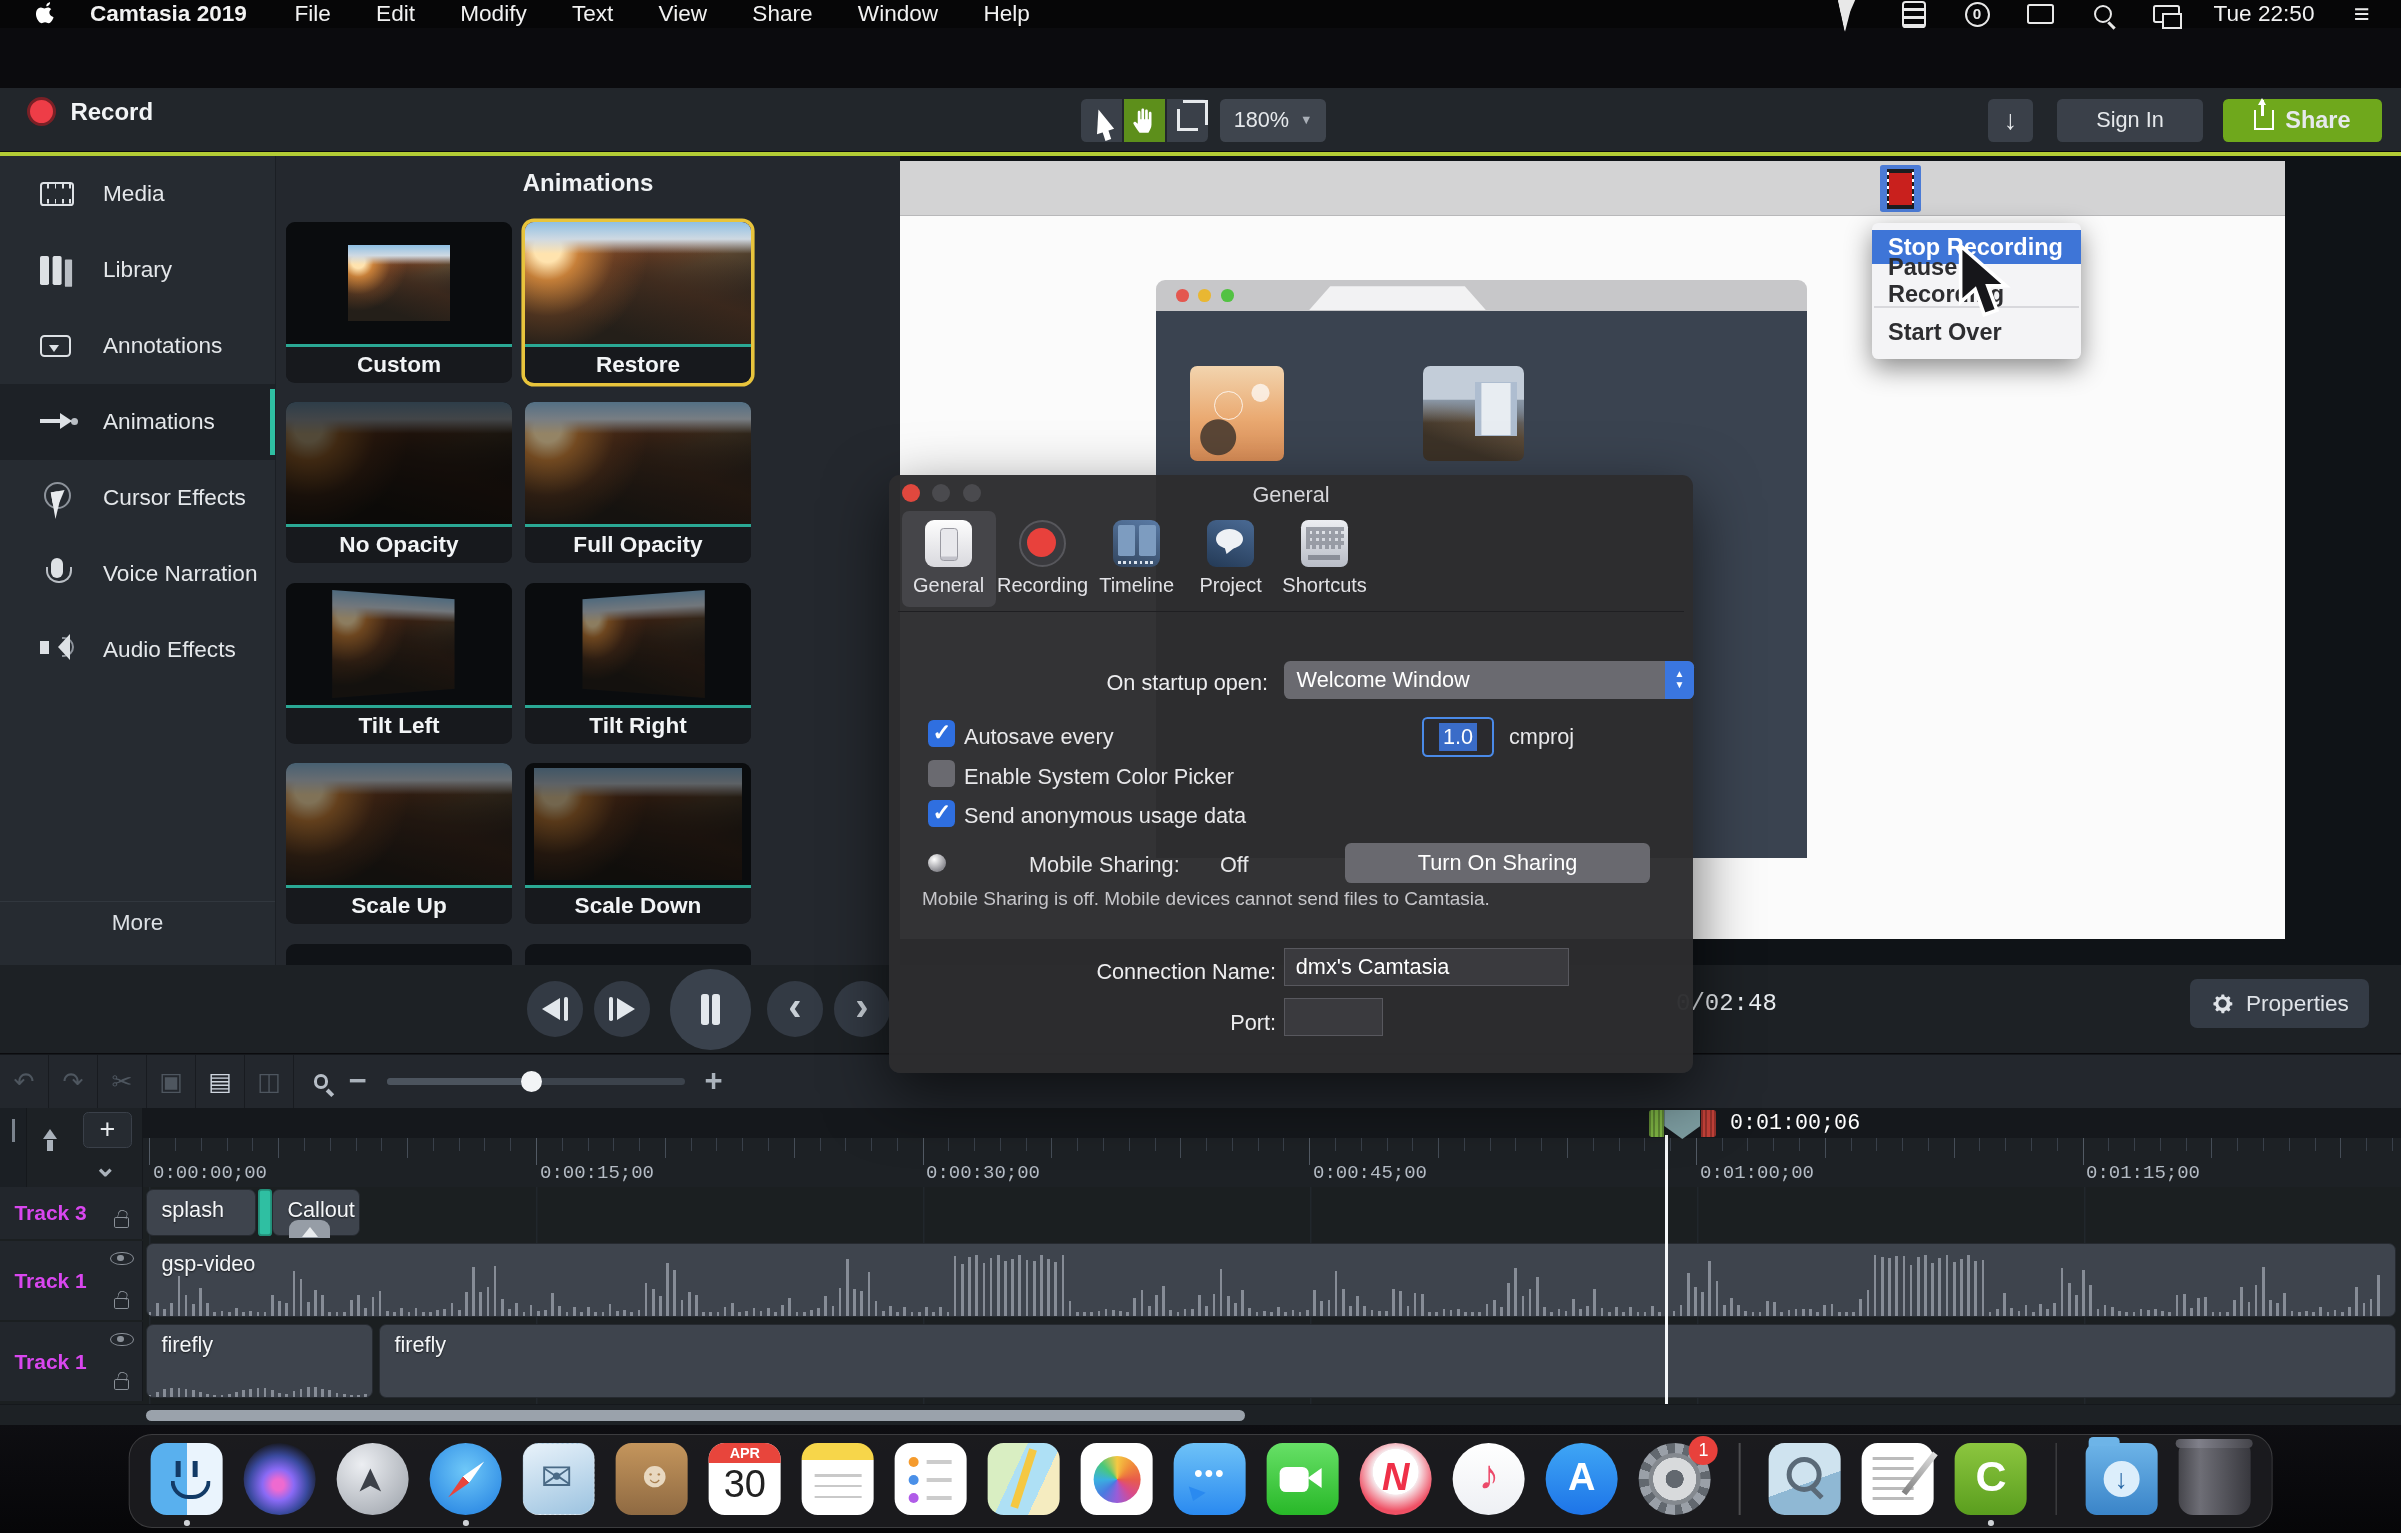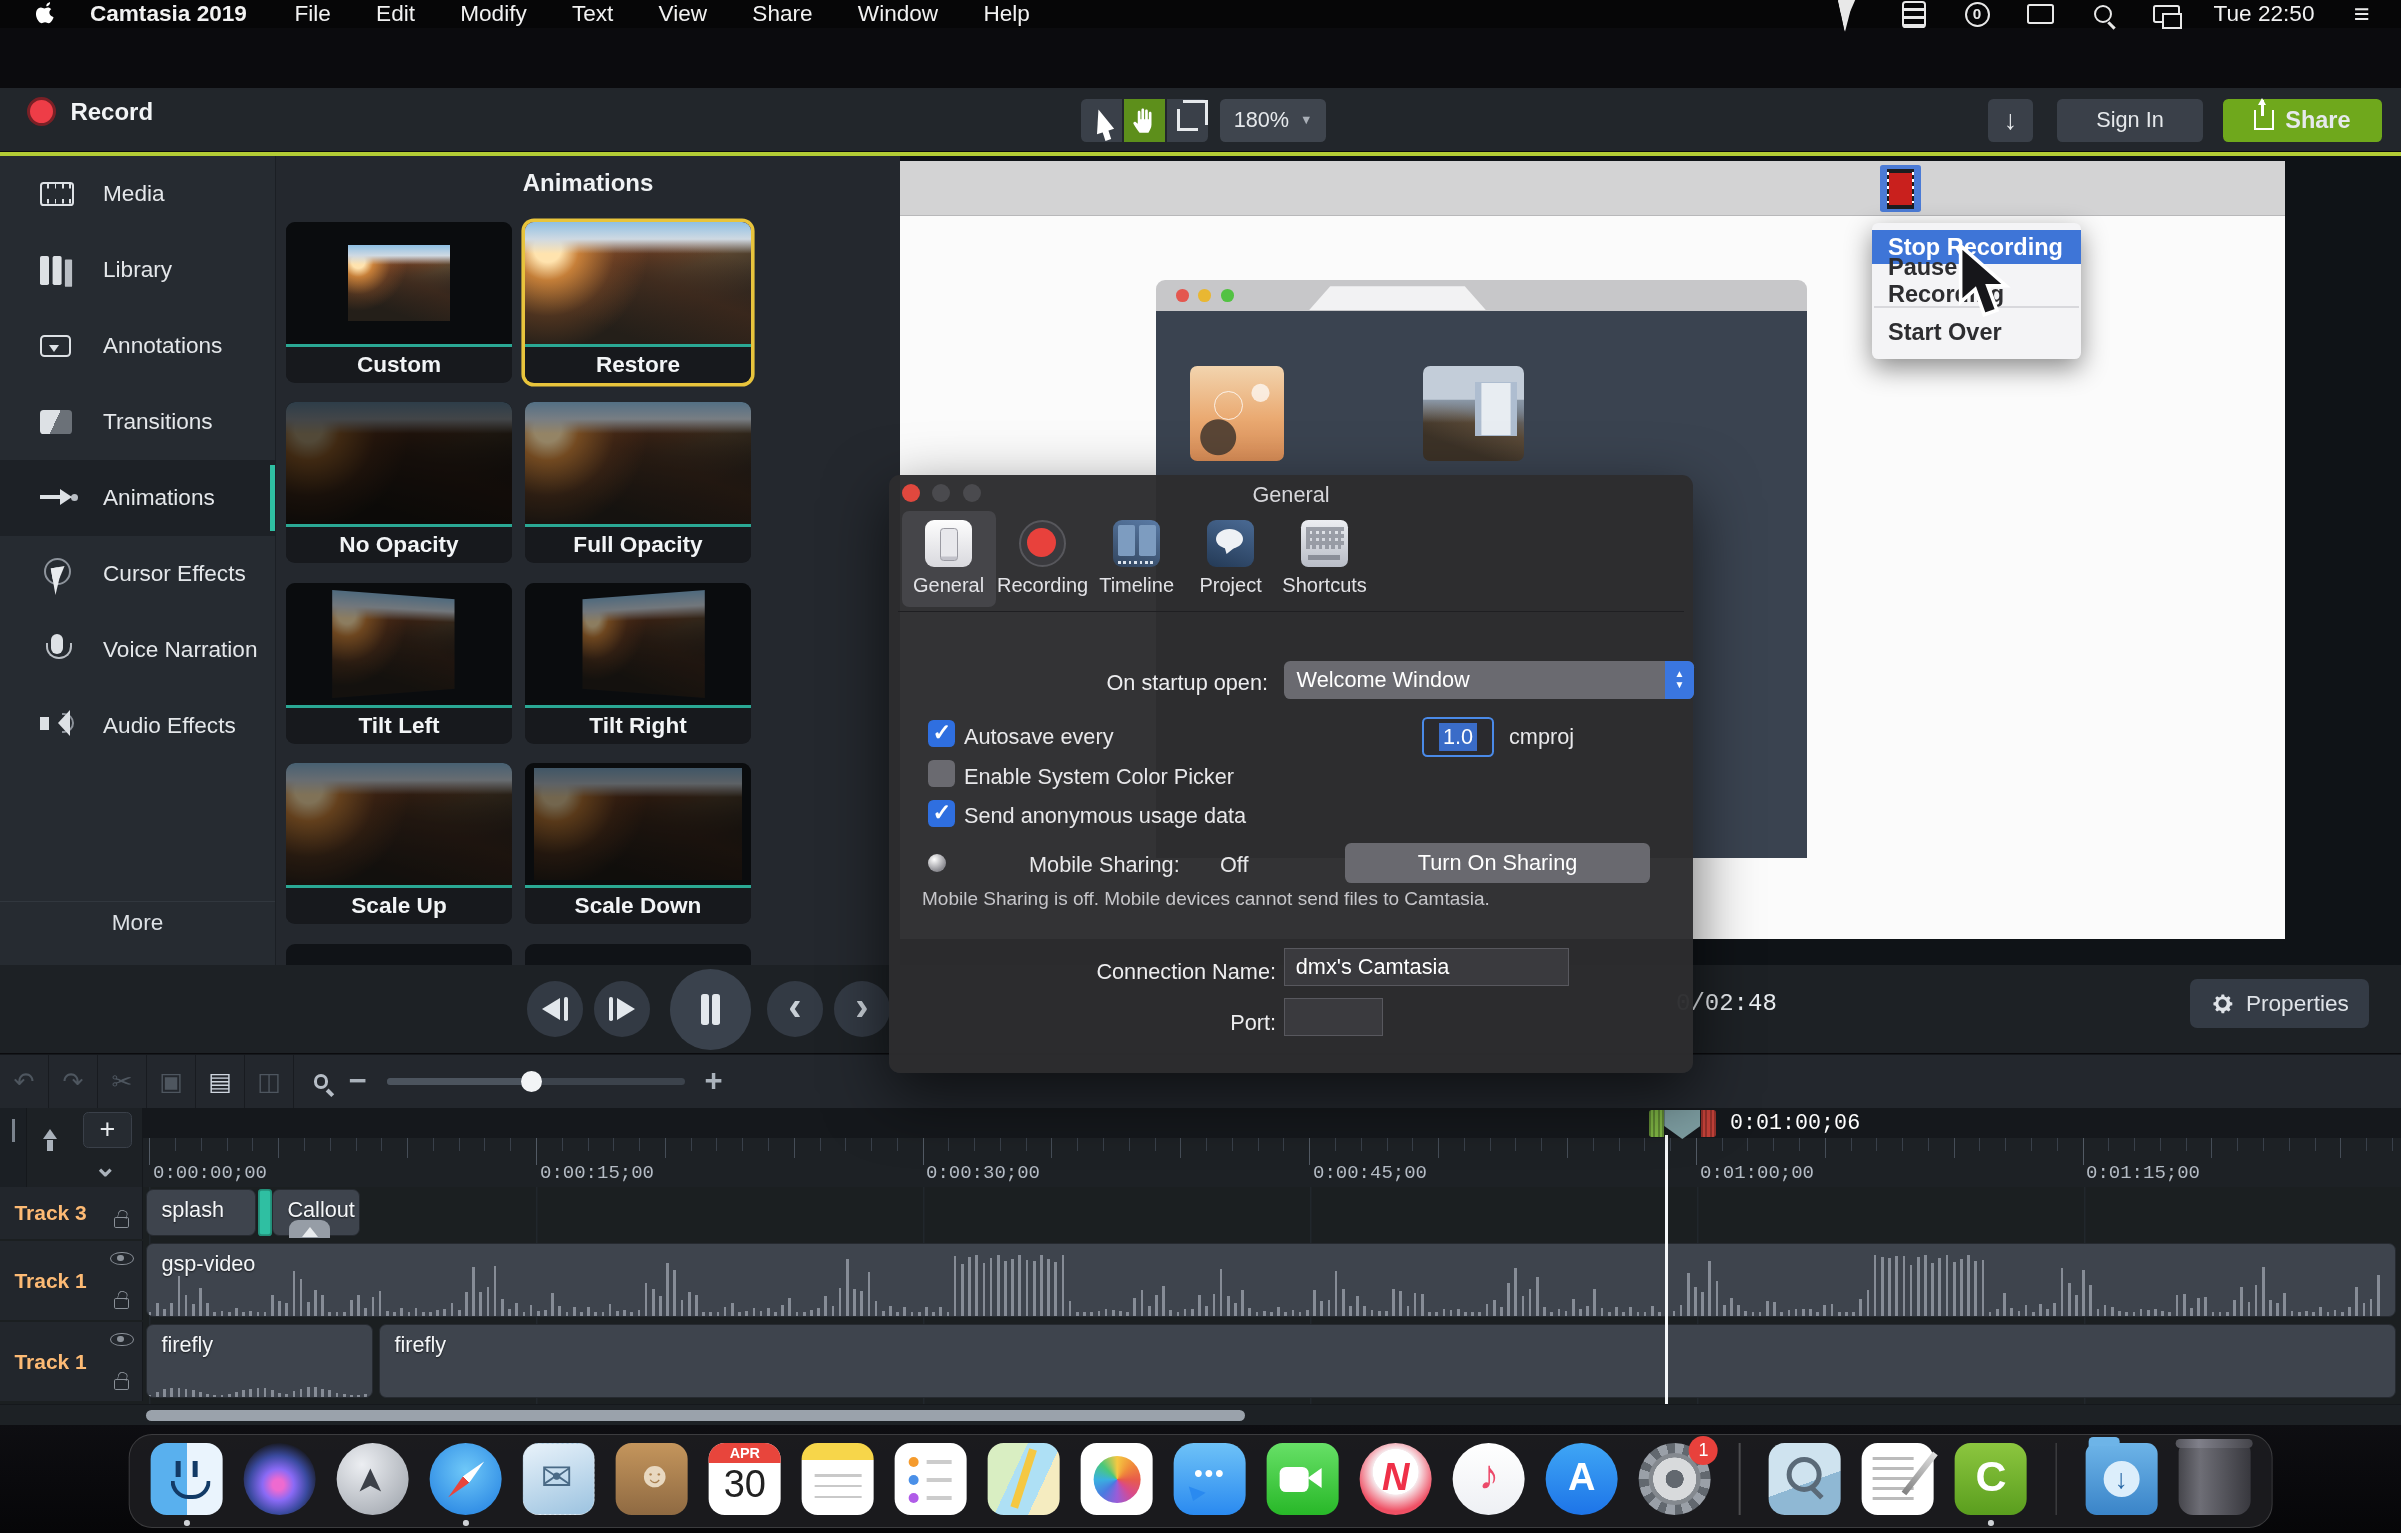--- a/index.html
+++ b/index.html
@@ -208,21 +208,21 @@
   #playhead-marker{position:absolute;left:1649px;top:1110px;z-index:32;width:67px;height:29px}
   .ph-green{position:absolute;left:0;top:0;width:15.3px;height:27px;background:#7db343;border-radius:2.7px 0 0 2.7px;background-image:repeating-linear-gradient(90deg,rgba(0,0,0,.25) 0 1.8px,transparent 1.8px 4.5px)}
   .ph-red{position:absolute;right:0;top:0;width:15.3px;height:27px;background:#c24038;border-radius:0 2.7px 2.7px 0;background-image:repeating-linear-gradient(90deg,rgba(0,0,0,.25) 0 1.8px,transparent 1.8px 4.5px)}
   .ph-head{position:absolute;left:15.3px;top:0;width:36px;height:29px;background:#87a9ad;clip-path:polygon(0 0,100% 0,100% 55%,50% 100%,0 55%);opacity:.92}
   #playhead-label{position:absolute;left:1730px;top:1111px;color:#fff;font-size:21.7px;z-index:32}
   #playhead-line{position:absolute;left:1665px;top:1135px;width:2.7px;height:269px;background:#f4f6f8;z-index:31}
 
   
   #tracksbg{left:0;top:1187px;width:2401px;height:217px;background:#1b1f21}
   #trackgrid{left:143px;top:1187px;width:2259px;height:217px;background:repeating-linear-gradient(90deg,#242a31 0 0.9px,transparent 0.9px 387px);background-position:6.3px 0}
-  .trow-head{position:absolute;left:0;width:143px;background:#22262c;border-right:0.9px solid #15181c;color:#fdba74;font-size:21px;font-weight:600}
+  .trow-head{position:absolute;left:0;width:143px;background:#22262c;border-right:0.9px solid #15181c;color:#d946ef;font-size:21px;font-weight:600}
   .trow-head .tname{position:absolute;left:14.4px;top:50%;transform:translateY(-50%)}
   .eye{position:absolute;left:110px;width:23.5px;height:13.5px;border:1.8px solid #8a9098;border-radius:50%}
   .eye::after{content:"";position:absolute;left:6.3px;top:1.8px;width:6.3px;height:6.3px;border-radius:50%;background:#8a9098}
   .lock{position:absolute;left:114px;width:15.3px;height:11.7px;border:1.8px solid #8a9098;border-radius:1.8px}
   .lock::before{content:"";position:absolute;left:0.9px;top:-8px;width:8px;height:7.2px;border:1.8px solid #8a9098;border-bottom:none;border-radius:4.5px 4.5px 0 0;transform:translateX(1.8px) rotate(14deg)}
   .clip{position:absolute;background:#3e444d;border:0.9px solid #262a30;border-radius:7.2px;color:#f4f6f8;font-size:21.7px;overflow:hidden}
   .clip .clbl{position:absolute;left:14.4px;top:7.2px;text-shadow:0 0.9px 1.8px rgba(0,0,0,.6);white-space:nowrap}
   .wave{position:absolute;left:0;right:0;bottom:0;display:flex;align-items:flex-end;gap:4.5px;padding:0 1.8px;overflow:hidden}
   .wave i{flex:0 0 2.7px;background:#8e959e;opacity:.9}
   .handle{position:absolute;width:13.5px;background:#2fbfa2;border-radius:3.6px;box-shadow:inset 0 0 0 1.8px rgba(0,0,0,.25)}
@@ -370,24 +370,20 @@
           <span class="ic ic-media"></span>
           <span class="lbl">Media</span>
         </div>
         <div class="side-item">
           <span class="ic ic-library"></span>
           <span class="lbl">Library</span>
         </div>
         <div class="side-item">
           <span class="ic ic-annotations"></span>
           <span class="lbl">Annotations</span>
-        </div>
-        <div class="side-item">
-          <span class="ic ic-transitions"></span>
-          <span class="lbl">Transitions</span>
         </div>
         <div class="side-item sel">
           <span class="ic ic-animations">
             <i></i>
           </span>
           <span class="lbl">Animations</span>
         </div>
         <div class="side-item">
           <span class="ic ic-cursorfx"></span>
           <span class="lbl">Cursor Effects</span>

